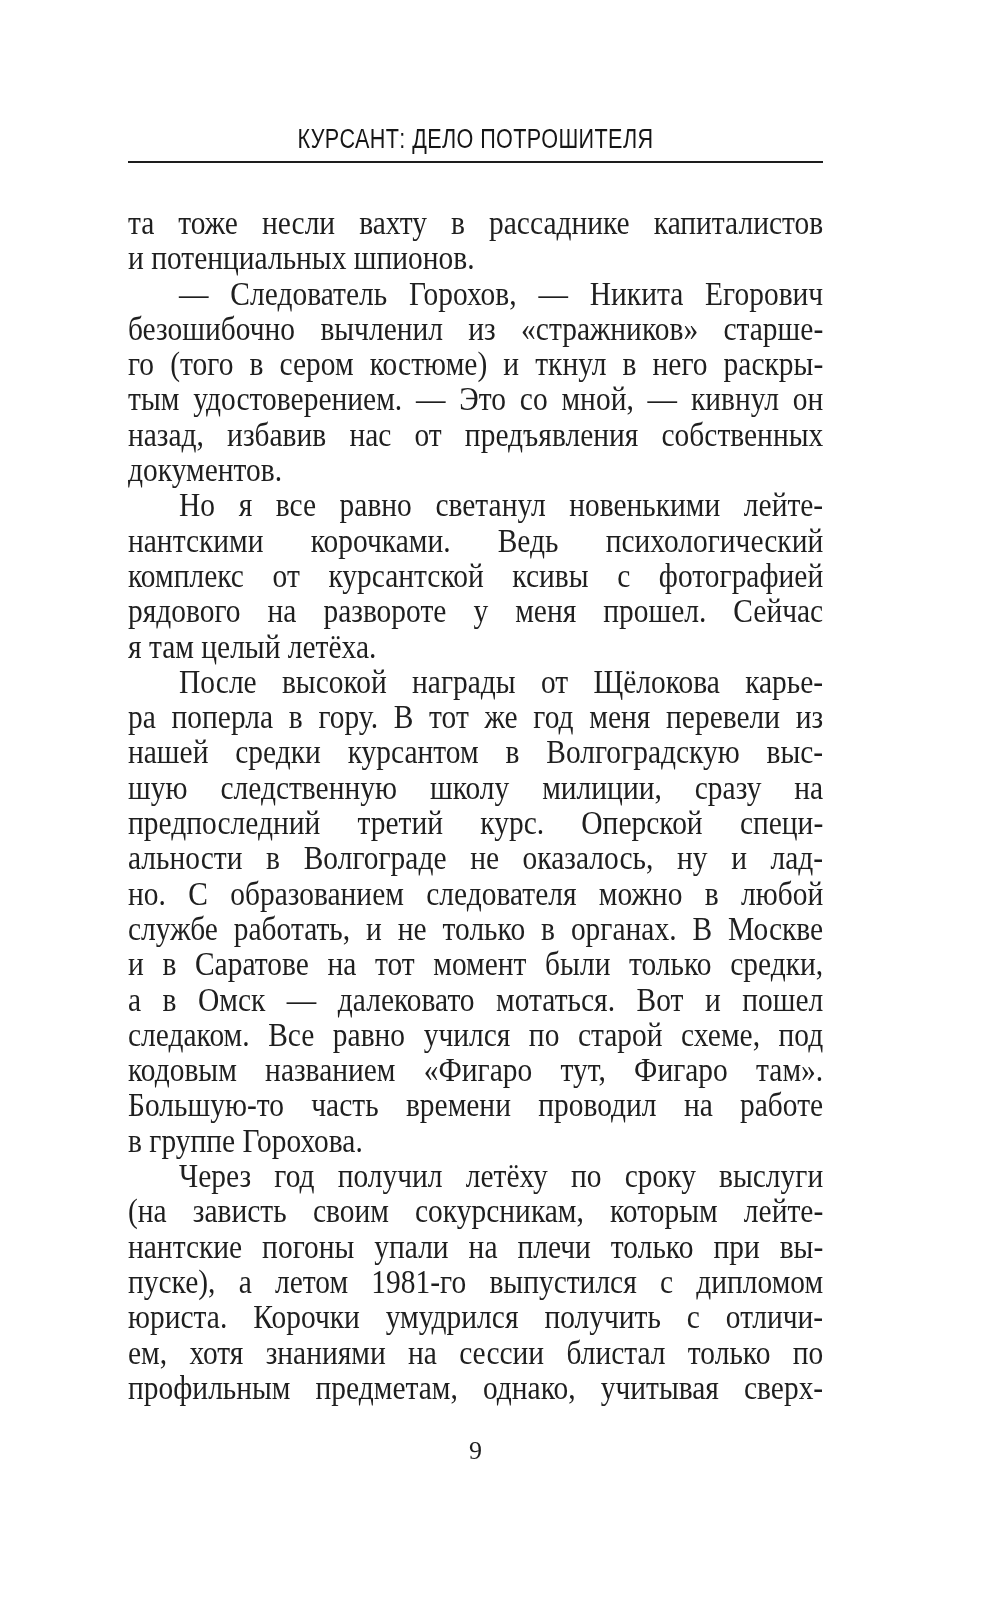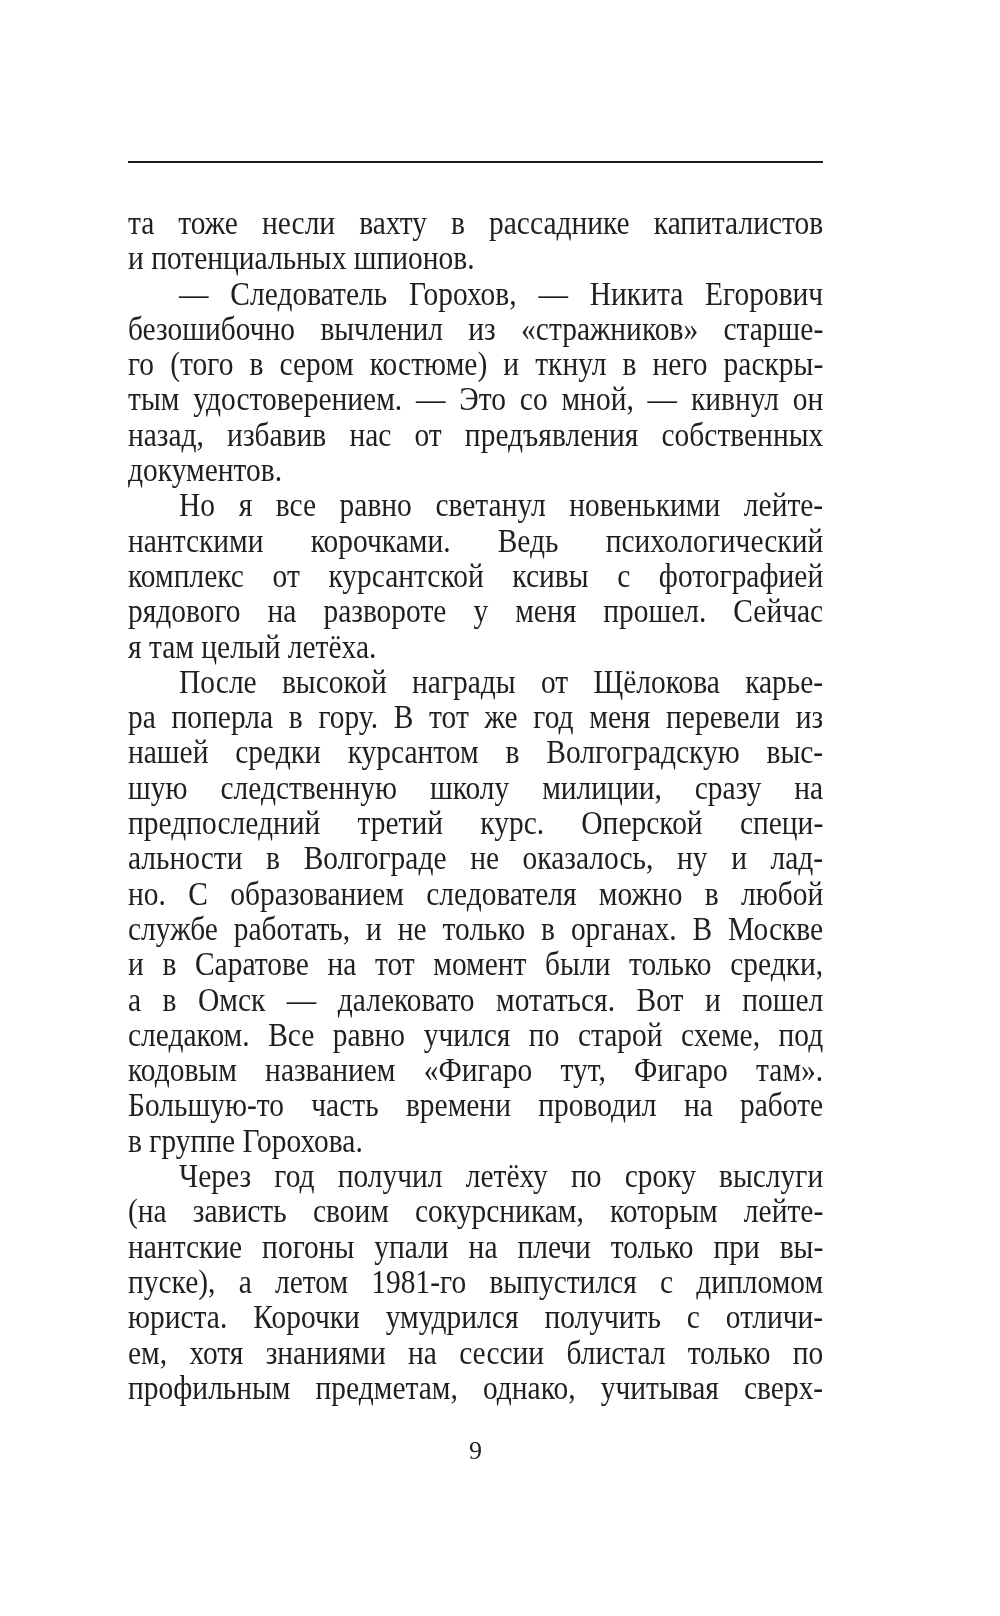--- a/index.html
+++ b/index.html
@@ -72,20 +72,23 @@
     font-size: 26px;
     line-height: 1.15;
     color: #1f1f1f;
   }
 </style>
 </head>
 <body>
 
 <div class="page">
 
+  <div class="running-header">
+    <span class="squeeze">КУРСАНТ: ДЕЛО ПОТРОШИТЕЛЯ</span>
+  </div>
 
   <div class="header-rule"></div>
 
   <div class="page-text">
     <div class="line">та тоже несли вахту в рассаднике капиталистов</div>
     <div class="line end">и потенциальных шпионов.</div>
     <div class="line indent">— Следователь Горохов, — Никита Егорович</div>
     <div class="line">безошибочно вычленил из «стражников» старше-</div>
     <div class="line">го (того в сером костюме) и ткнул в него раскры-</div>
     <div class="line">тым удостоверением. — Это со мной, — кивнул он</div>

